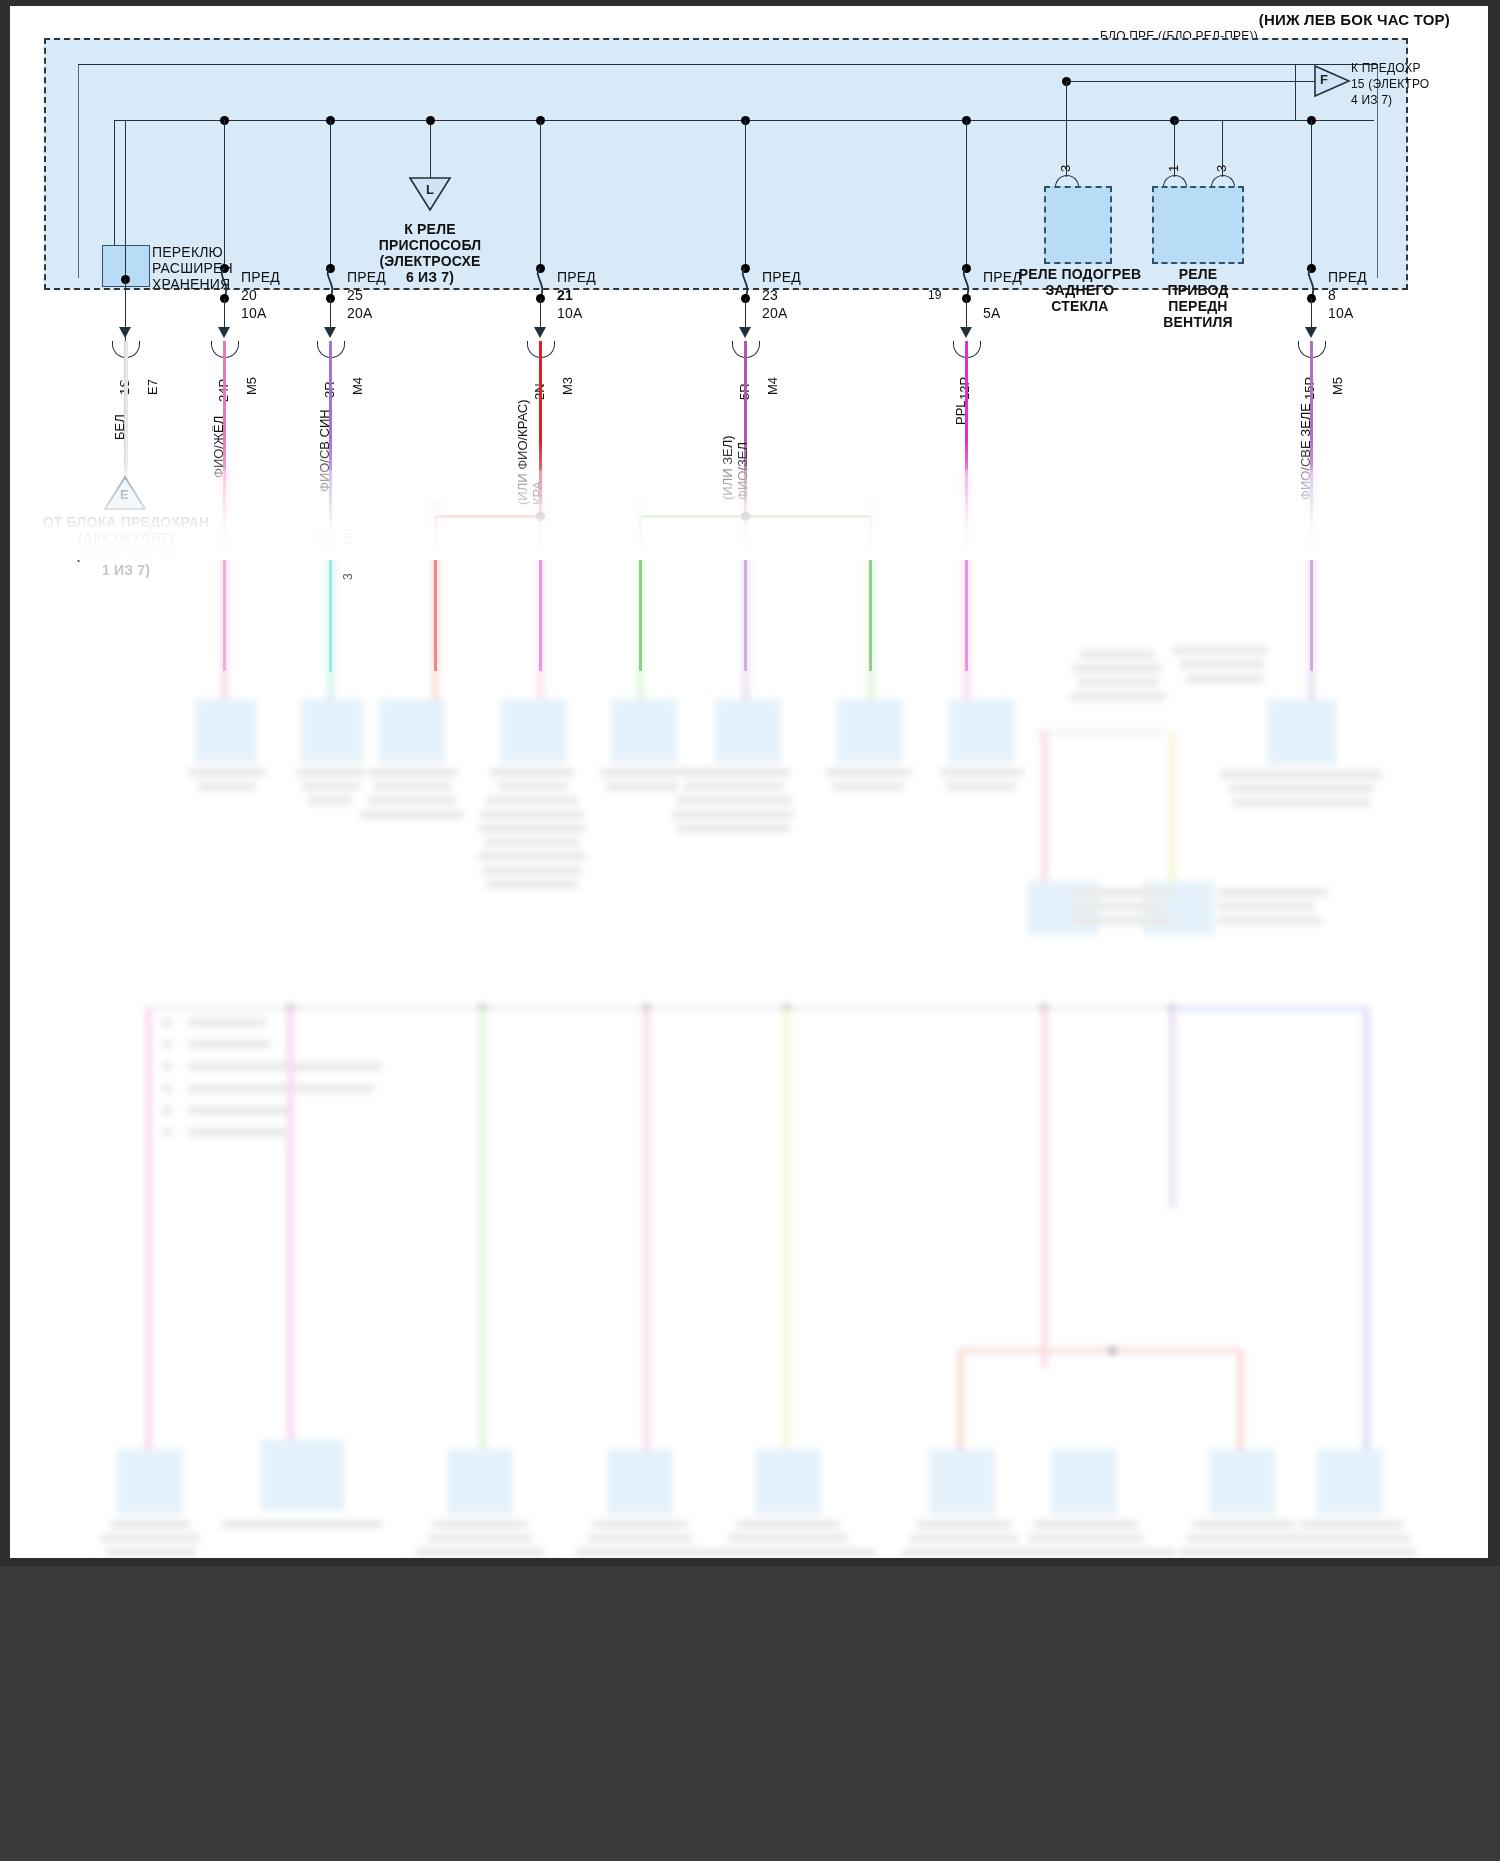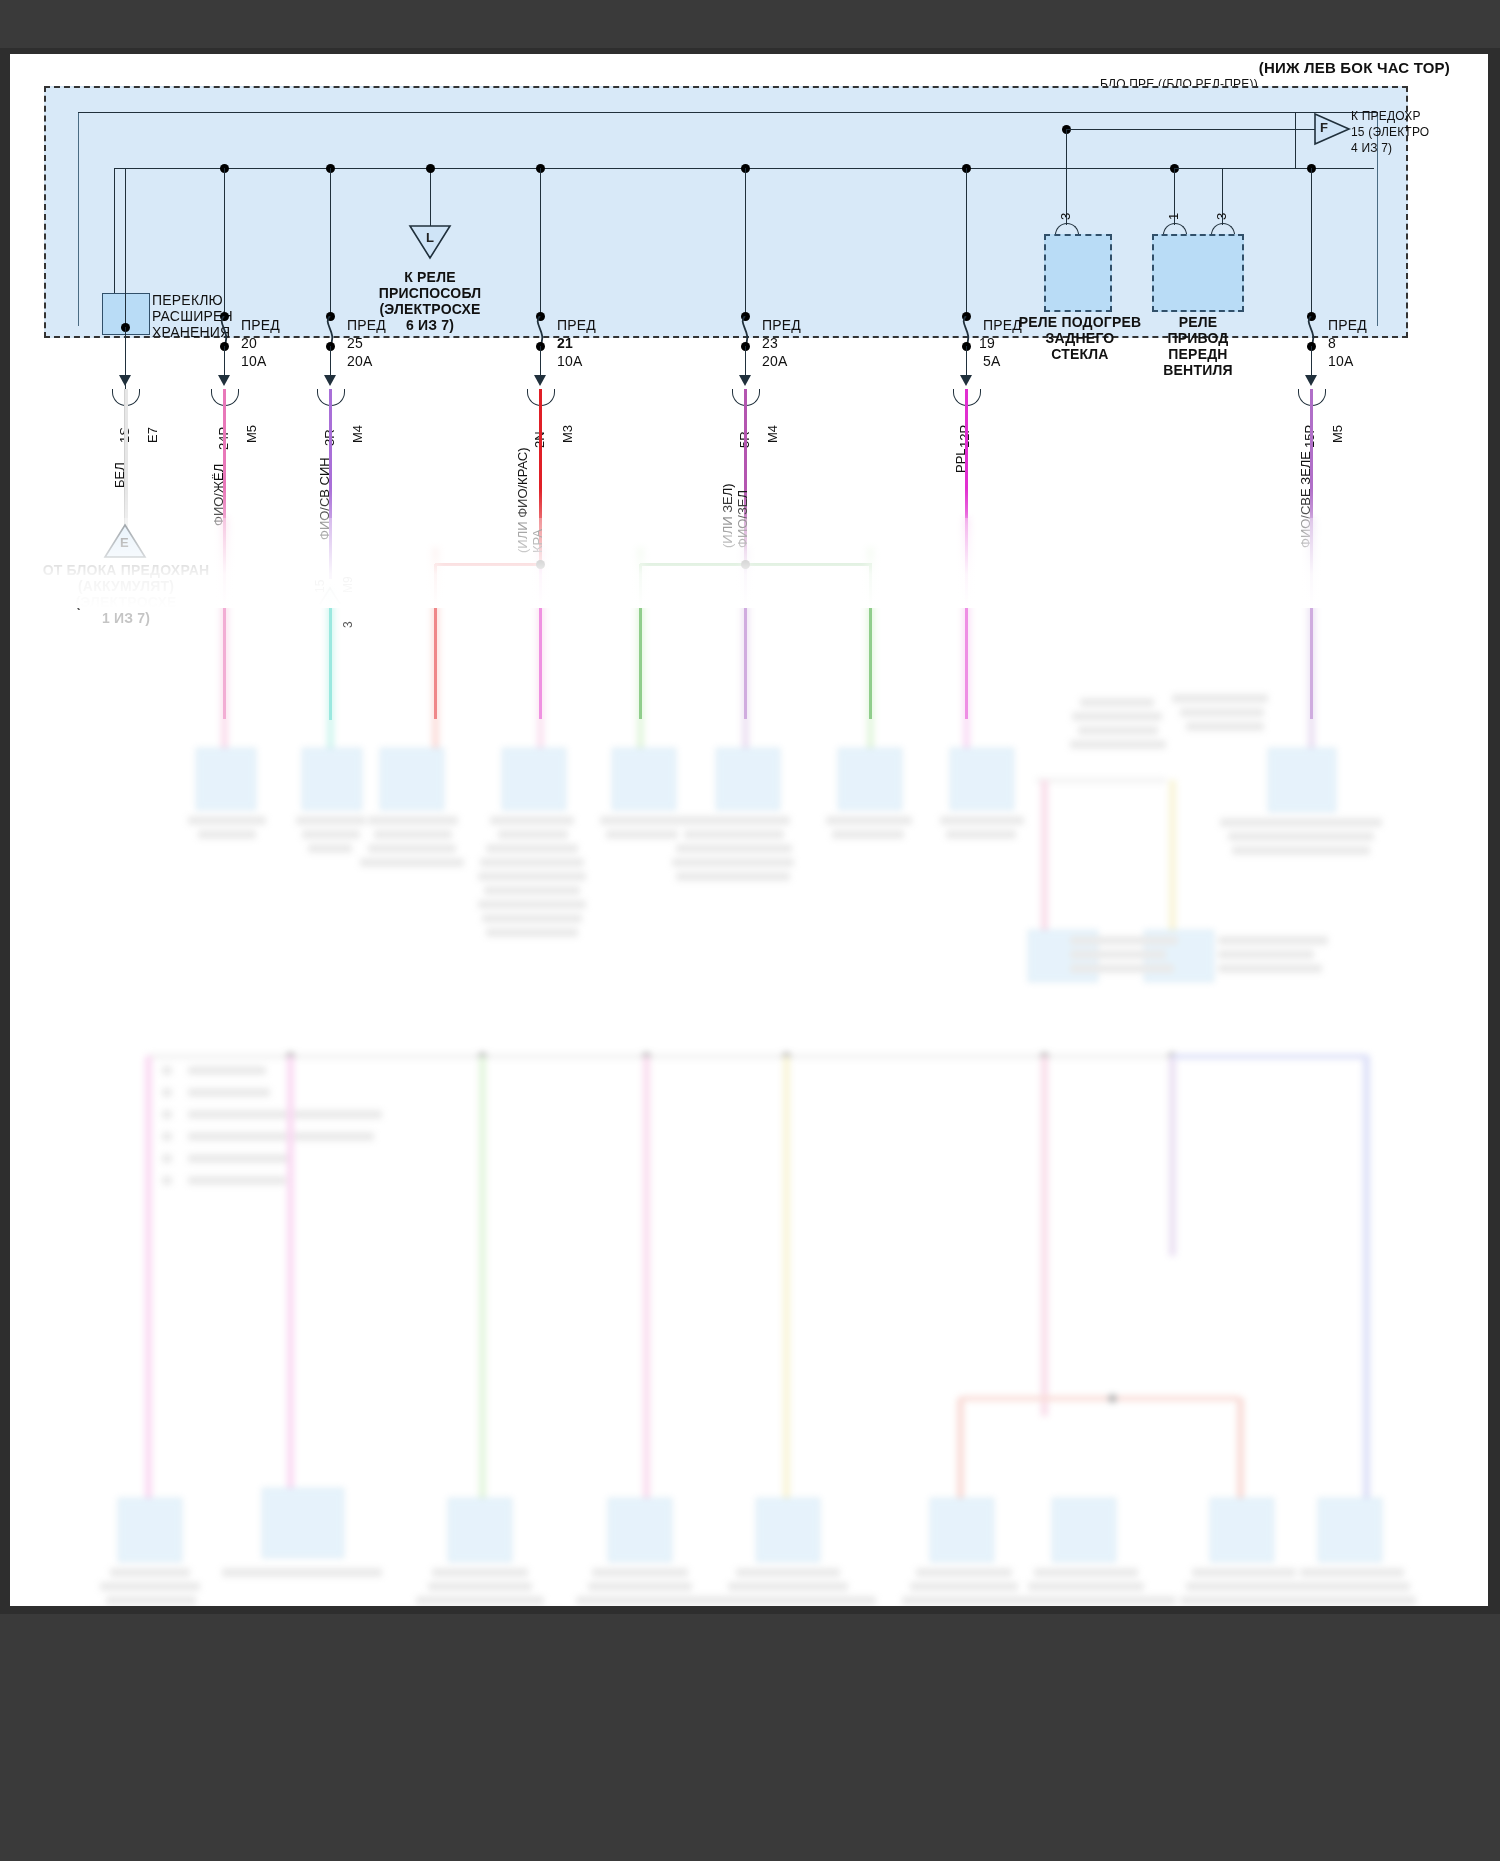--- a/index.html
+++ b/index.html
@@ -1,18 +1,18 @@
 <!DOCTYPE html>
 <html><head>
 <meta charset="utf-8">
 <title>Wiring Diagram</title>
 <style>
   html,body{margin:0;padding:0;background:#3a3a3a;}
   body{font-family:"Liberation Sans",sans-serif;}
-  #page{position:relative;width:1500px;height:1566px;background:#ffffff;overflow:hidden;margin-top:48px;}
+  #page{position:relative;width:1500px;height:1566px;background:#ffffff;overflow:hidden;}
   #page::before{content:"";position:absolute;inset:0;border-left:10px solid #2e2e2e;border-right:12px solid #2e2e2e;border-top:6px solid #2e2e2e;border-bottom:8px solid #2e2e2e;box-sizing:border-box;pointer-events:none;z-index:90;}
   .txt{position:absolute;font-size:12px;color:#111;line-height:15px;white-space:pre;letter-spacing:.2px;}
   .txt.c{text-align:center;font-weight:bold;}
   .vtxt{position:absolute;font-size:13px;color:#111;white-space:nowrap;transform-origin:0 0;transform:rotate(-90deg);}
 
   
   #fusebox{position:absolute;left:44px;top:38px;width:1364px;height:252px;background:#d8e9f8;border:2px dashed #333;box-sizing:border-box;}
   #innerframe{position:absolute;left:78px;top:64px;width:1300px;height:214px;border:1.5px solid #4a6b83;border-bottom:none;box-sizing:border-box;background:transparent;}
 
   .hline{position:absolute;height:0;border-top:1.6px solid #20303c;}
@@ -257,21 +257,21 @@
   <div class="fuse" style="left:966px;top:268px;">
     <svg width="16" height="30" viewBox="0 0 16 30">
         <path d="M8 0 C 0 8, 16 16, 8 30" fill="none" stroke="#20303c" stroke-width="1.8"></path>
       </svg>
   </div>
   <div class="node" style="left:966px;top:298px;"></div>
   <div class="vline" style="left:966px;top:298px;height:36px;"></div>
   <div class="arrow-d" style="left:966px;top:327px;"></div>
   <div class="cup" style="left:966px;top:341px;"></div>
   <div class="txt" style="left:983px;top:270px;font-size:14px;">ПРЕД</div>
-  <div class="txt" style="left:979px;top:288px;font-size:14px;">19</div>
+  <div class="txt" style="left:928px;top:288px;font-size:12px;">19</div>
   <div class="txt" style="left:983px;top:306px;font-size:14px;">5A</div>
   <div class="vtxt" style="left:957px;top:400px;">12P</div>
   <div class="wv" style="left:966px;top:341px;height:330px;background:#e12fd0;"></div>
   <div class="vtxt" style="left:953px;top:425px;">PPL</div>
 
   <div class="node" style="left:1311px;top:120px;"></div>
   <div class="vline" style="left:1311px;top:120px;height:148px;"></div>
   <div class="node" style="left:1311px;top:268px;"></div>
   <div class="fuse" style="left:1311px;top:268px;">
     <svg width="16" height="30" viewBox="0 0 16 30">

